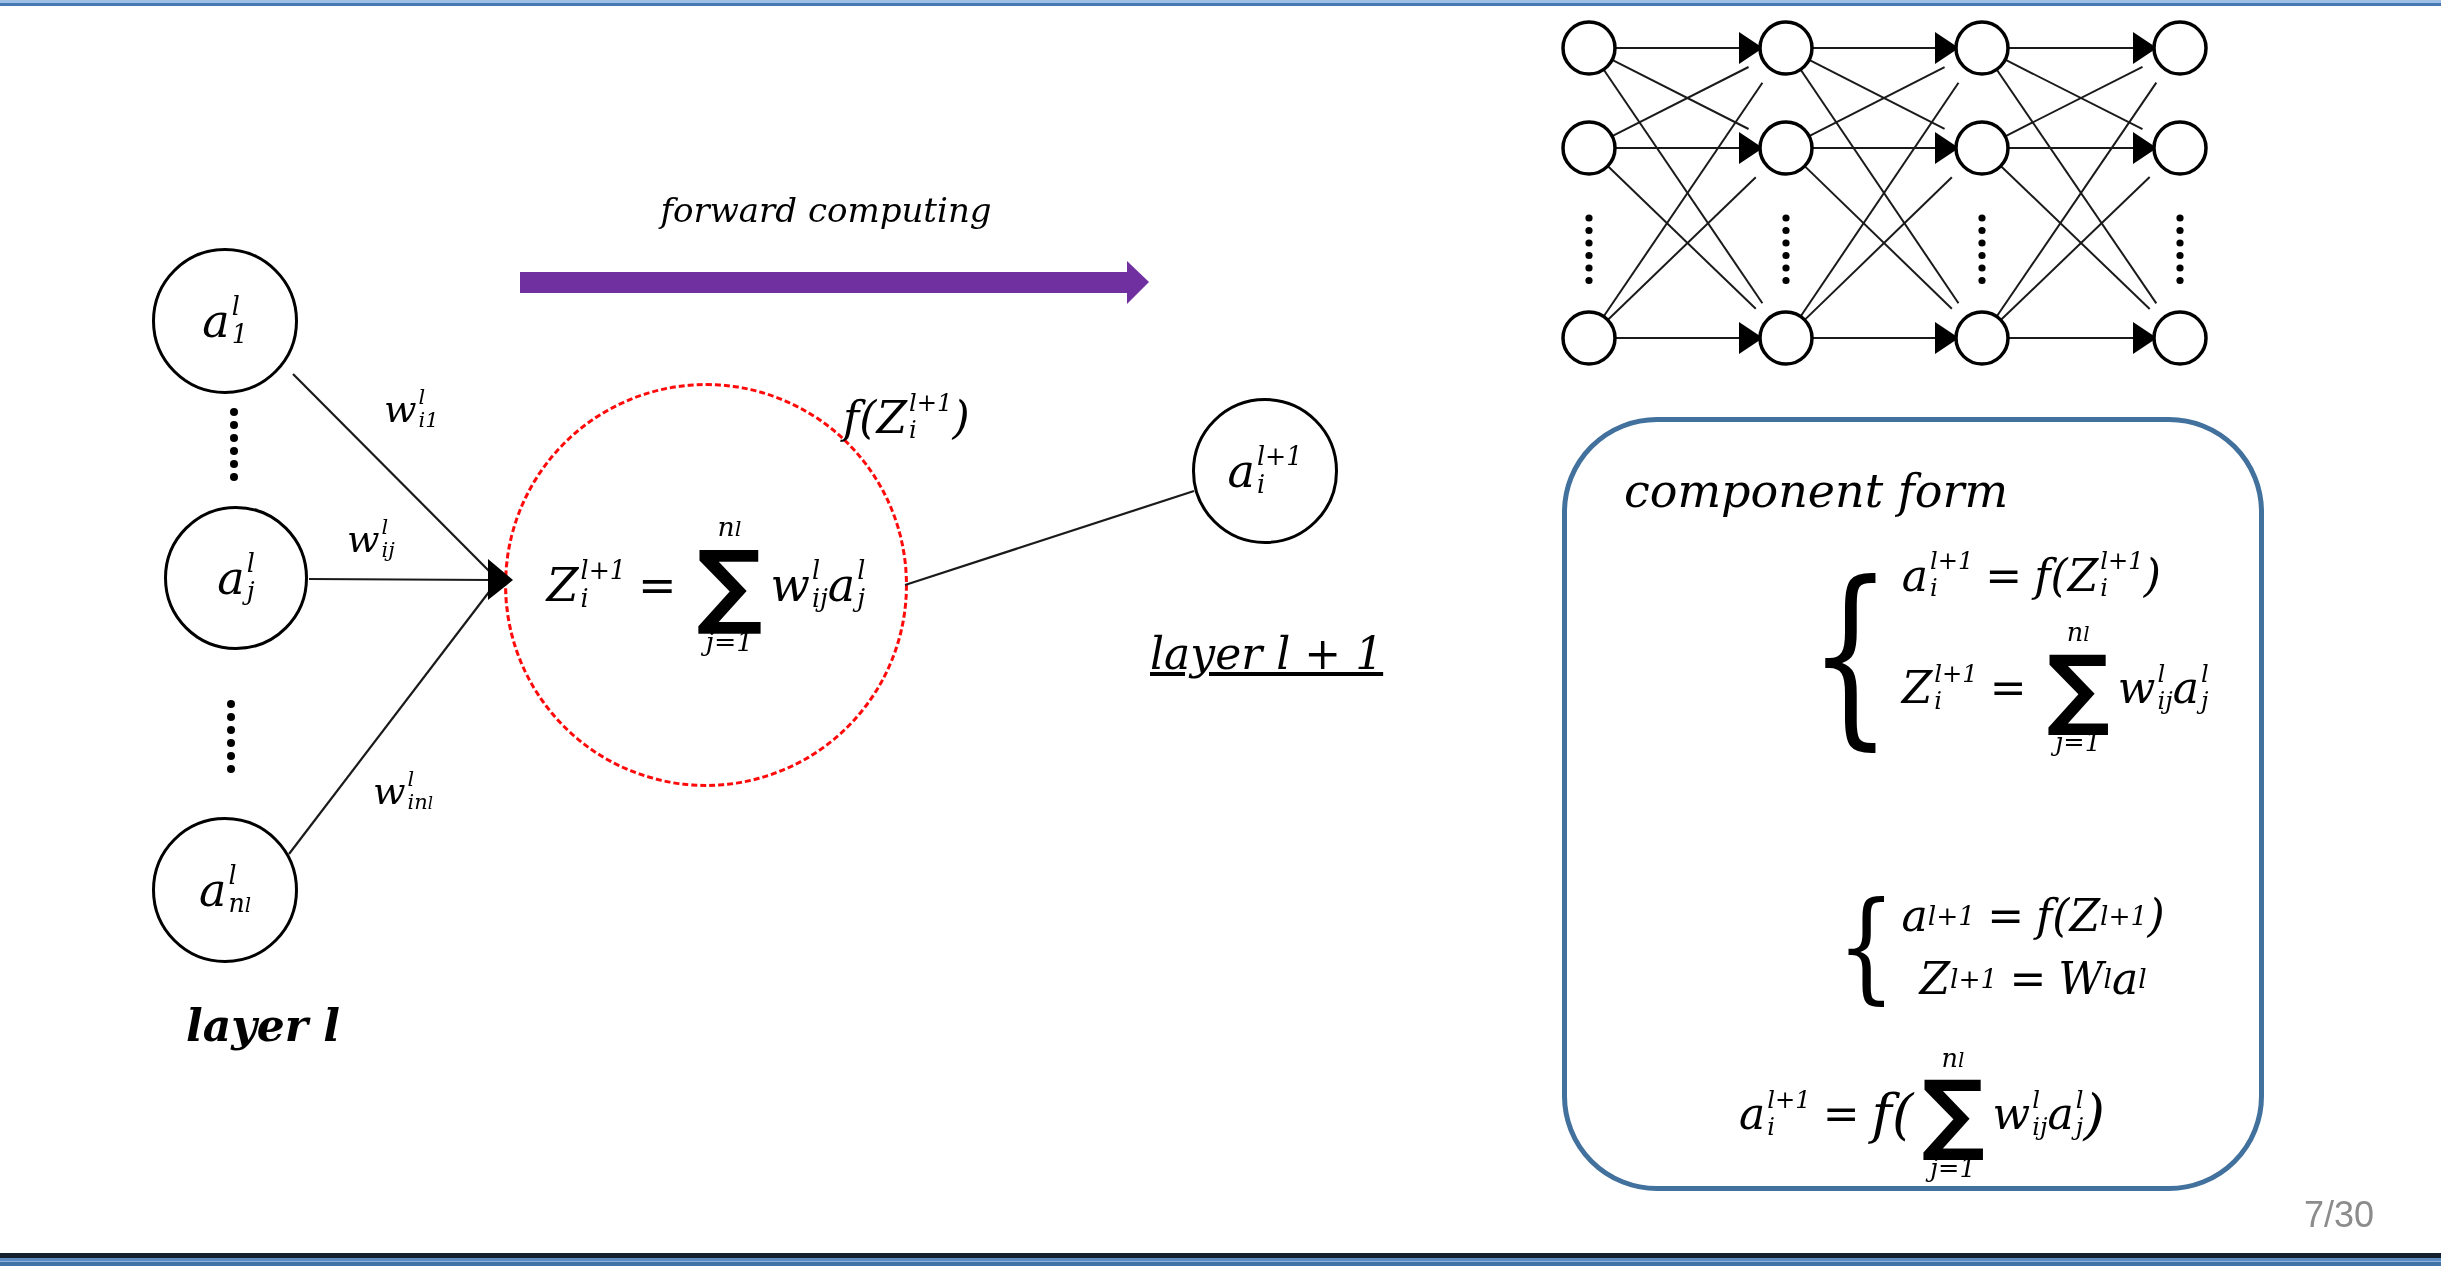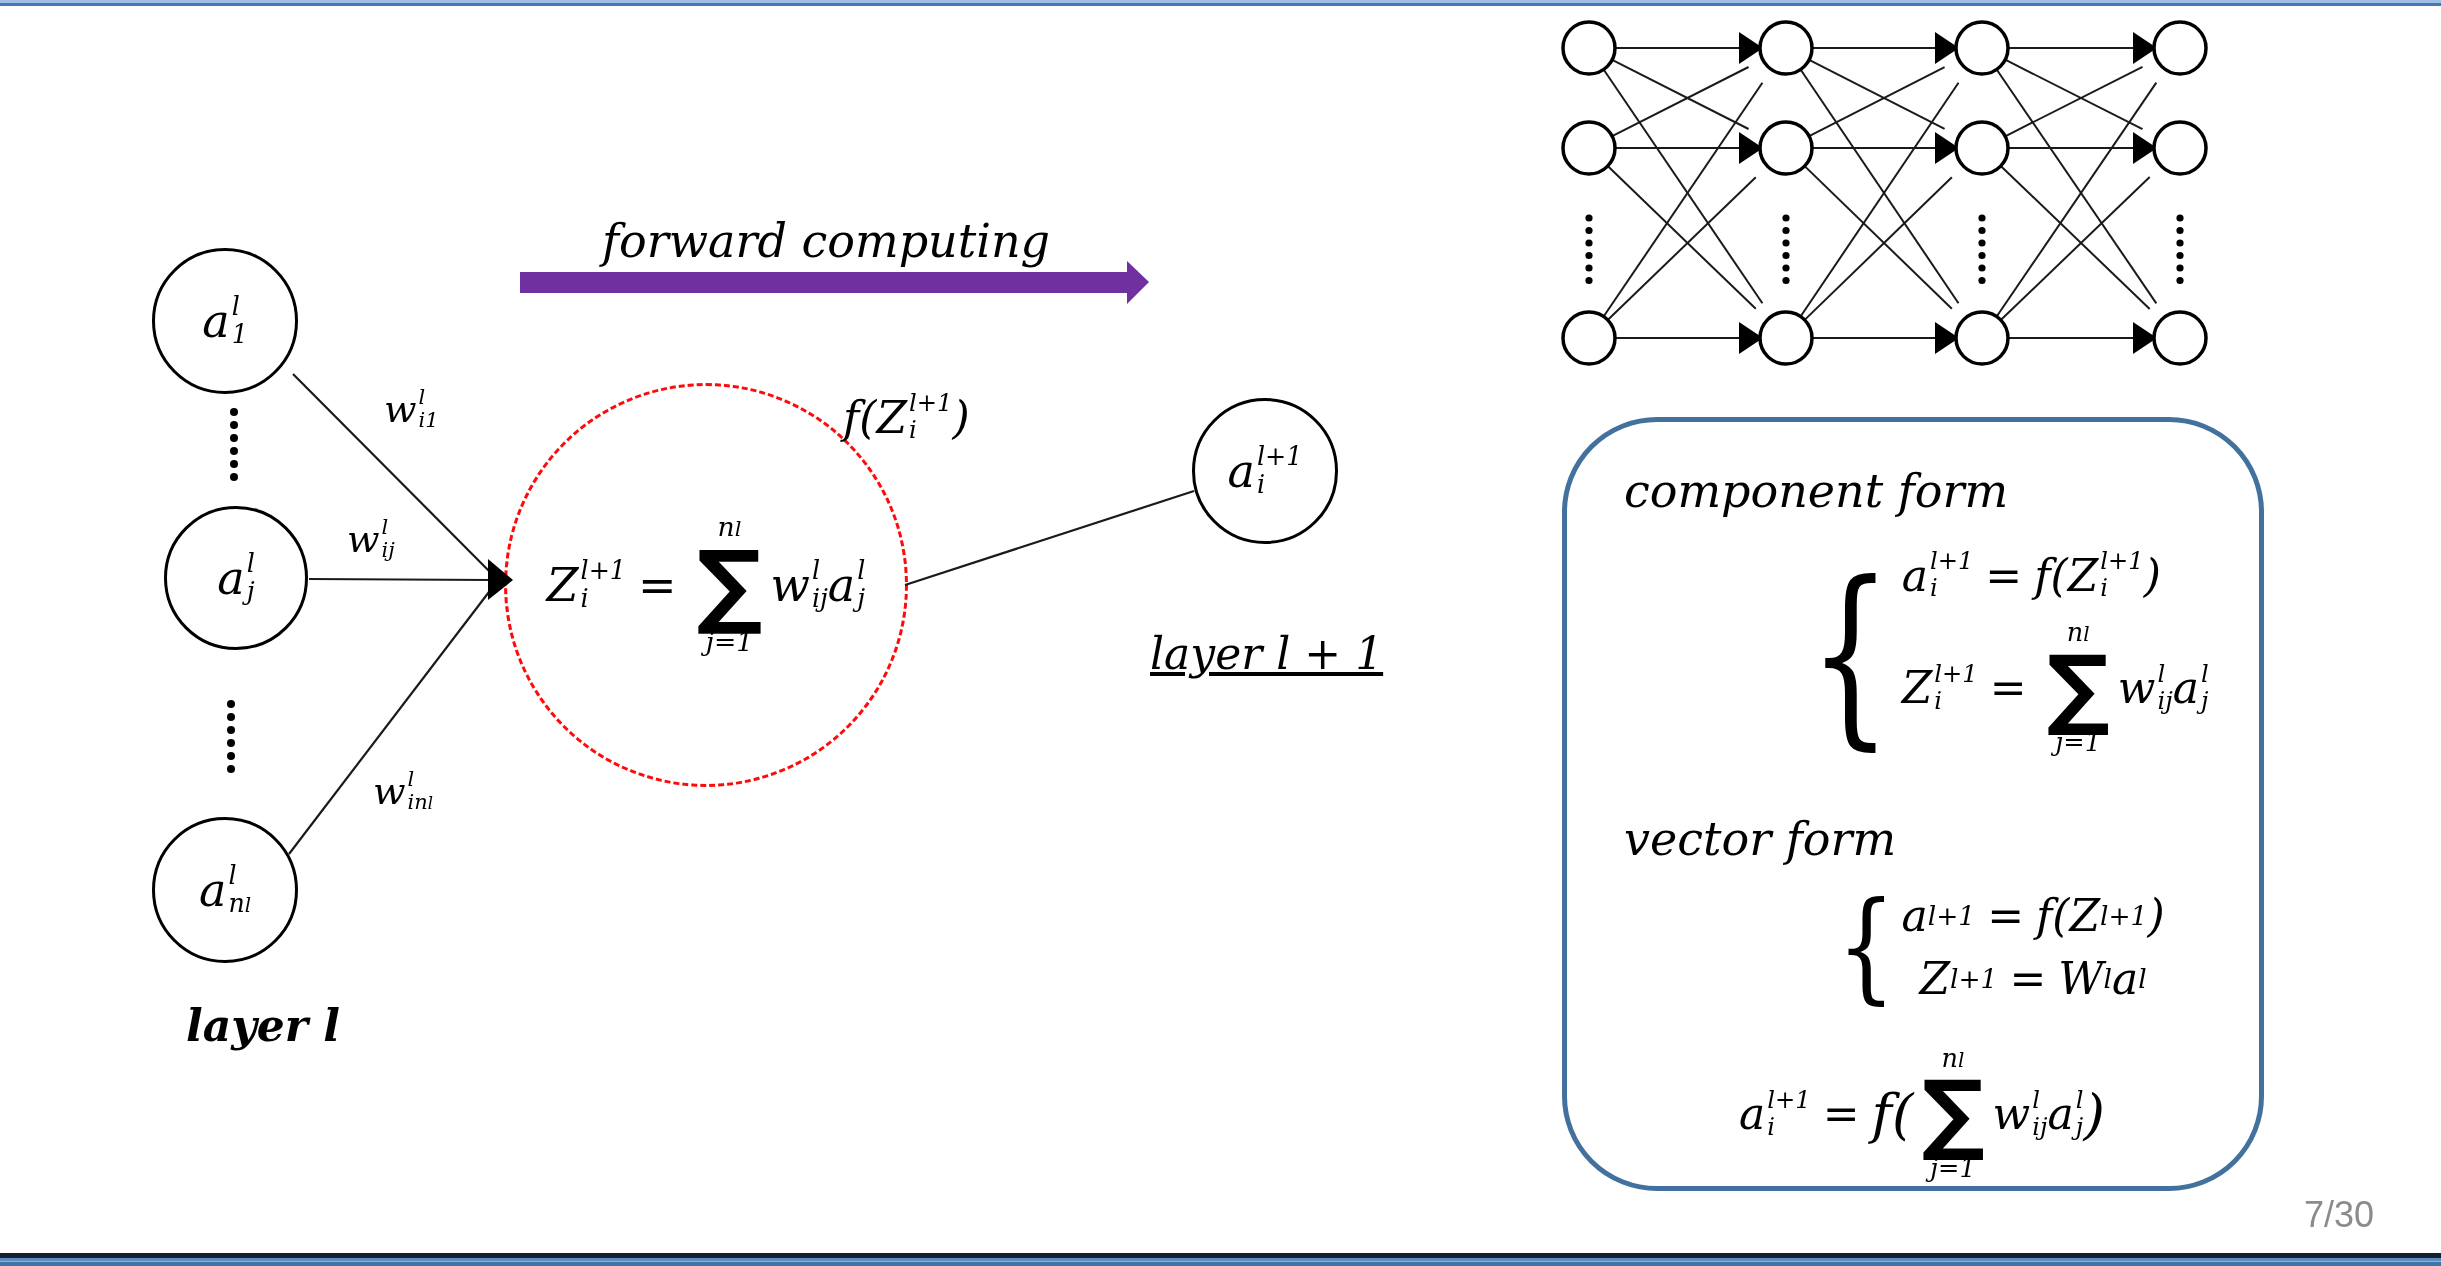--- a/index.html
+++ b/index.html
@@ -37,21 +37,21 @@
 
   
   .node { position:absolute; border:3.5px solid #000; border-radius:50%; background:#fff;
           display:flex; align-items:center; justify-content:center; font-size:46px; z-index:2; }
   .dashed-circle { position:absolute; left:504px; top:383px; width:404px; height:404px;
           border:3.5px dashed #ff0a0a; border-radius:50%; background:transparent; z-index:0; }
   .z-formula { left:515px; top:460px; width:382px; height:250px; display:flex;
           align-items:center; justify-content:center; font-size:46px; z-index:2; }
   .f-label { left:843px; top:390px; font-size:44px; z-index:2; display:flex; align-items:center; }
   .wlabel { position:absolute; font-size:38px; z-index:2; }
-  .fwd-label { left:520px; top:190px; width:612px; text-align:center; font-size:46px;margin-top:24px; }
+  .fwd-label { left:520px; top:190px; width:612px; text-align:center; font-size:34px; }
   .layer-label { position:absolute; font-size:44px; font-style:italic; }
 
   
   .eq-box { position:absolute; left:1562px; top:417px; width:702px; height:774px;
             border:5px solid #41719c; border-radius:95px; background:#fff; }
   .eq-box .heading { position:absolute; left:57px; font-size:46px; font-style:italic; }
   .blockrow { position:absolute; display:flex; align-items:center; }
   .eqcol { display:flex; flex-direction:column; }
 
   .page-num { position:absolute; left:2304px; top:1194px; font-size:36px; color:#8c8c8c;
@@ -342,21 +342,20 @@
             <span class="mb">a</span>
             <span class="stk">
               <span>l</span>
               <span>j</span>
             </span>
           </span>
         </span>
       </span>
     </div>
 
-    <div class="heading" style="top:390px;">vector form</div>
 
     <div class="blockrow" style="left:270px;top:468px;">
       <span class="brace" style="font-size:92px;transform:scaleY(1.3);">{</span>
       <span class="eqcol" style="gap:12px;margin-left:6px;font-size:44px;align-items:center;">
         <span class="eqrow">
           <span class="mb">a</span>
             <span class="sup1">l+1</span>
           <span class="eqs">=</span>
           <span>f(</span>
           <span class="mb">Z</span>

